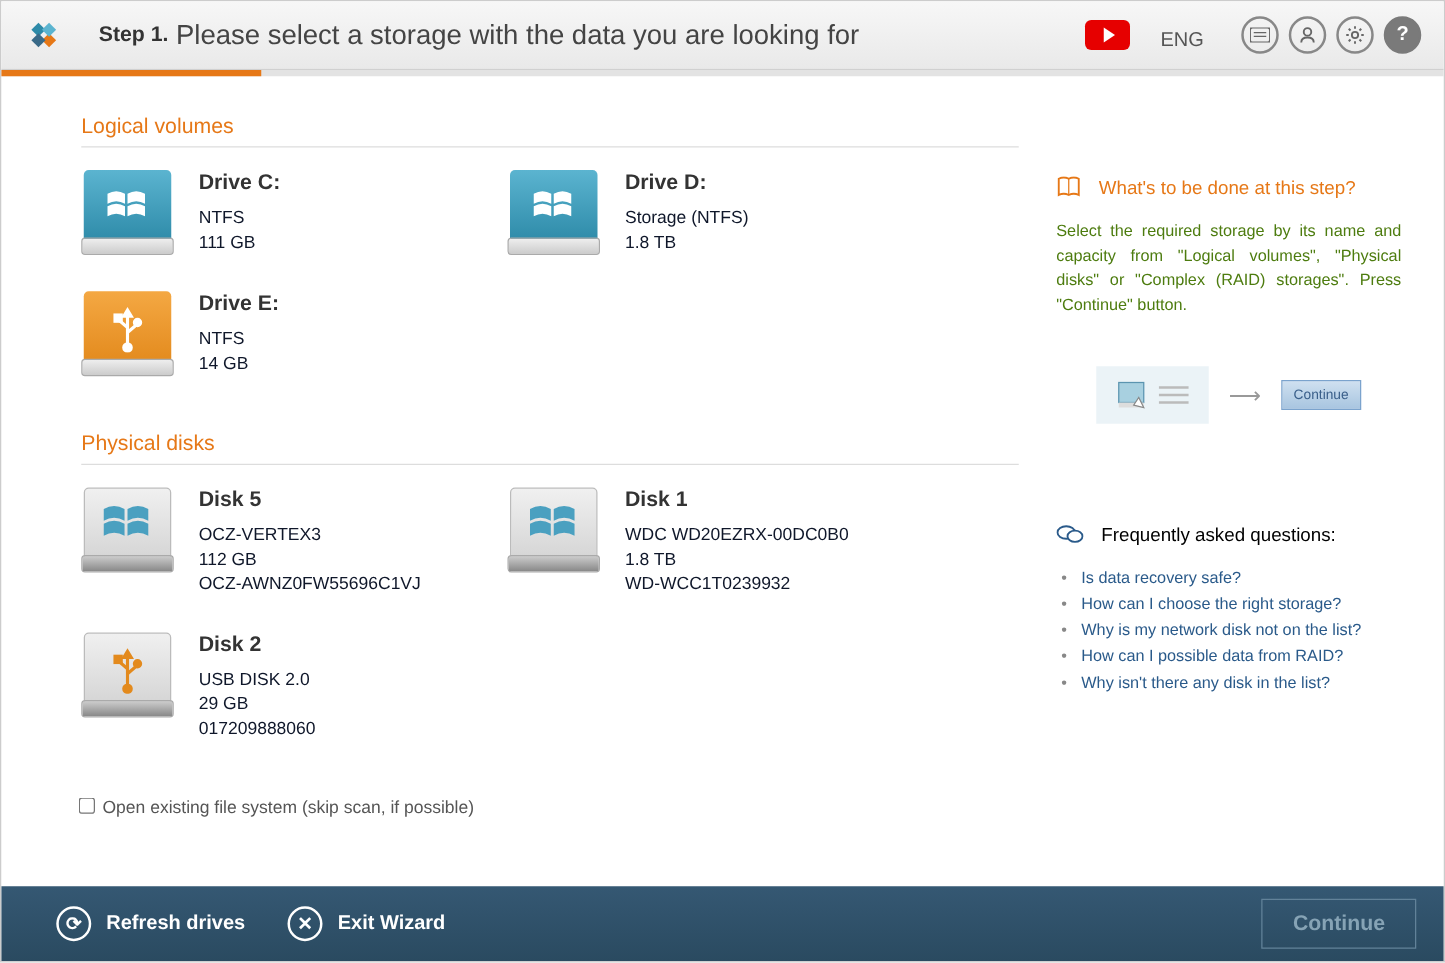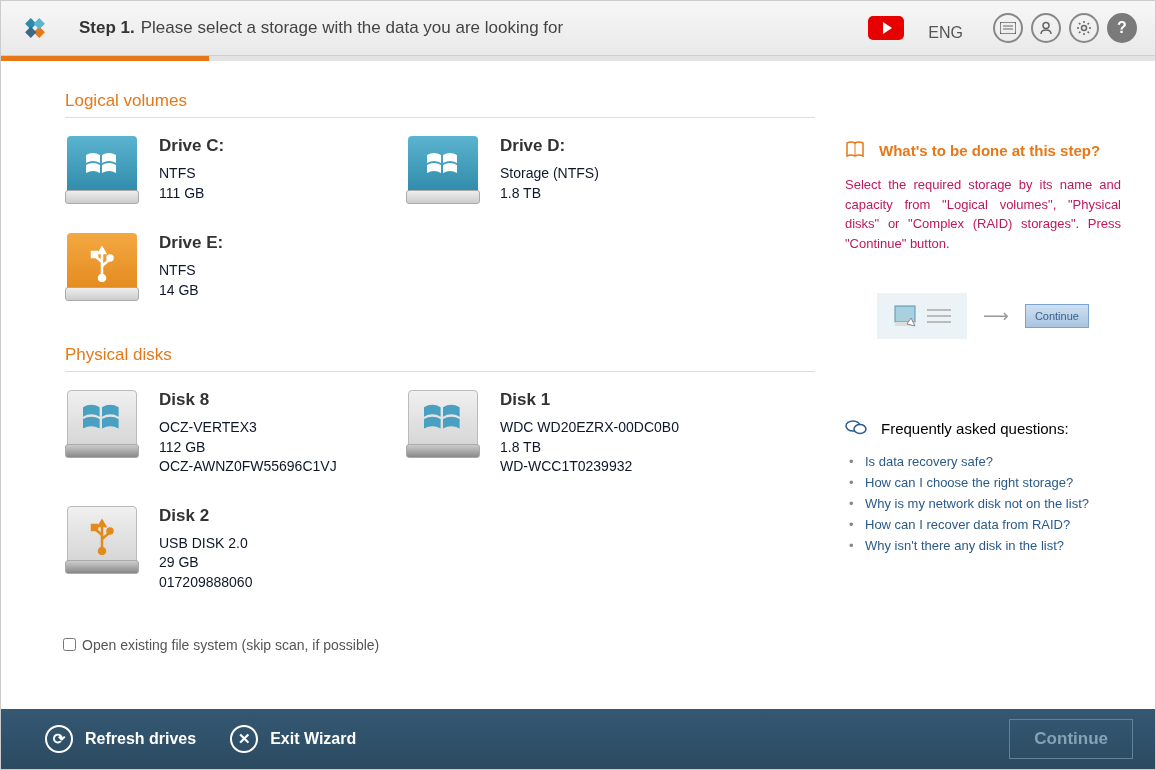--- a/index.html
+++ b/index.html
@@ -15,21 +15,21 @@
   height: 55px;
   background: linear-gradient(to bottom, #f7f7f7, #e9e9e9);
   border-bottom: 1px solid #d0d0d0;
   display: flex;
   align-items: center;
   padding: 0 18px;
 }
 .logo-icon { width: 32px; height: 32px; position: relative; margin-right: 28px; }
 .logo-icon svg { width: 100%; height: 100%; }
 .step-label { font-size: 17px; font-weight: bold; color: #333; margin-right: 6px; }
-.step-desc { font-size: 17px; color: #444; }
+.step-desc { font-size: 22px; color: #444; }
 .header-spacer { flex: 1; }
 .yt-icon { width: 36px; height: 24px; background: #e60000; border-radius: 5px; display: flex; align-items:center; justify-content:center; margin-right: 24px; cursor:pointer; }
 .yt-icon::after { content:''; border-left: 9px solid #fff; border-top: 6px solid transparent; border-bottom: 6px solid transparent; margin-left:2px; }
 .lang { font-size: 16px; color: #555; margin-right: 22px; cursor:pointer;margin-top:10px; }
 .hicon { width: 30px; height: 30px; border: 2px solid #888; border-radius: 50%; display:flex; align-items:center; justify-content:center; color:#666; margin-left: 8px; cursor:pointer; }
 .hicon.filled { background:#7a7a7a; border-color:#7a7a7a; color:#fff; font-weight:bold; }
 .progress { height: 5px; background: #e3e3e3; position:relative; }
 .progress-seg { position:absolute; left:0; top:0; width:18%; height:100%; background:#e67817; }
 
 .main { display:flex; height: calc(100% - 55px - 5px - 60px); }
@@ -47,23 +47,23 @@
 .disk-top.usb { background:linear-gradient(to bottom,#f4a843,#e38a1d); }
 .disk-top.phys { background:linear-gradient(to bottom,#f0f0f0,#d5d5d5); border:1px solid #bbb; }
 .disk-top .win-flag { width:36px; height:32px; }
 .disk-top.phys .inner { width:44px; height:38px; }
 .drive-info .title { font-size: 17px; font-weight: bold; color: #333; margin-bottom: 8px; }
 .drive-info .line { font-size: 14px; color: #0f172a; line-height: 1.4; }
 
 .checkbox-row { display:flex; align-items:center; margin-top: 4px; font-size: 14px; color:#555; }
 .checkbox-row input { margin-right: 6px; }
 
-.help-title { display:flex; align-items:center; color:#e67817; font-size:15px; font-weight:bold; margin-bottom: 16px; margin-top: 50px; }
+.help-title { display:flex; align-items:center; color:#e67817; font-size:15px; font-weight:normal; margin-bottom: 16px; margin-top: 50px; }
 .help-title .book-icon { width:20px; height:18px; margin-right: 14px; }
-.help-text { font-size: 13px; color: #be185d; line-height: 1.5; text-align: justify; margin-bottom: 40px; }
+.help-text { font-size: 13px; color: #4d7c0f; line-height: 1.5; text-align: justify; margin-bottom: 40px; }
 .help-diagram { display:flex; align-items:center; justify-content:center; gap:16px; margin-bottom: 80px; }
 .help-diagram .storage-box { width:90px; height:46px; background:#ebf3f7; display:flex; align-items:center; justify-content:center; gap:6px; }
 .help-diagram .arrow { color:#999; font-size:18px; }
 .help-diagram .cont-btn { border:1px solid #7ba3cd; background:linear-gradient(to bottom,#cfe0f0,#a8c5e0); color:#3a5f8a; font-size:11px; padding:5px 9px; }
 
 .faq-title { display:flex; align-items:center; color:#000000; font-size:15px; font-weight:normal; margin-bottom: 12px; }
 .faq-title .faq-icon { width:22px; height:18px; margin-right: 14px; color:#2a5a8a; }
 .faq-list { list-style:none;margin-top:14px; }
 .faq-list li { font-size:13px; color:#2a5a8a; padding: 3px 0 3px 20px; position:relative; cursor:pointer; }
 .faq-list li::before { content:'•'; position:absolute; left:4px; color:#888; }
@@ -214,21 +214,21 @@
                   <path d="M2 6 Q9 2 16 6 L16 14 Q9 10 2 14 Z"></path>
                   <path d="M18 6 Q25 2 32 6 L32 14 Q25 10 18 14 Z"></path>
                   <path d="M2 16 Q9 12 16 16 L16 24 Q9 20 2 24 Z"></path>
                   <path d="M18 16 Q25 12 32 16 L32 24 Q25 20 18 24 Z"></path>
                 </g>
               </svg>
             </div>
             <div class="disk-base" style="background:linear-gradient(to bottom,#ccc,#888)"></div>
           </div>
           <div class="drive-info">
-            <div class="title">Disk 8</div>
+            <div class="title">Disk 5</div>
             <div class="line">OCZ-VERTEX3</div>
             <div class="line">112 GB</div>
             <div class="line">OCZ-AWNZ0FW55696C1VJ</div>
           </div>
         </div>
         <div class="drive-item">
           <div class="drive-icon">
             <div class="disk-top phys">
               <svg class="inner" viewBox="0 0 36 32">
                 <g fill="#4aa0c0">
@@ -314,21 +314,21 @@
             <ellipse cx="8" cy="7" rx="7" ry="5" fill="none" stroke="#2a5a8a" stroke-width="1.5"></ellipse>
             <ellipse cx="15" cy="10" rx="6" ry="4.5" fill="#fff" stroke="#2a5a8a" stroke-width="1.5"></ellipse>
           </svg>
       </span>
       <span>Frequently asked questions:</span>
     </div>
     <ul class="faq-list" id="faq-list">
         <li>Is data recovery safe?</li>
         <li>How can I choose the right storage?</li>
         <li>Why is my network disk not on the list?</li>
-        <li>How can I recover data from RAID?</li>
+        <li>How can I possible data from RAID?</li>
         <li>Why isn't there any disk in the list?</li>
       </ul>
   </div>
 </div>
 
 <div class="footer">
   <div class="fbtn">
     <span class="circ">⟳</span>
     <span>Refresh drives</span>
   </div>

